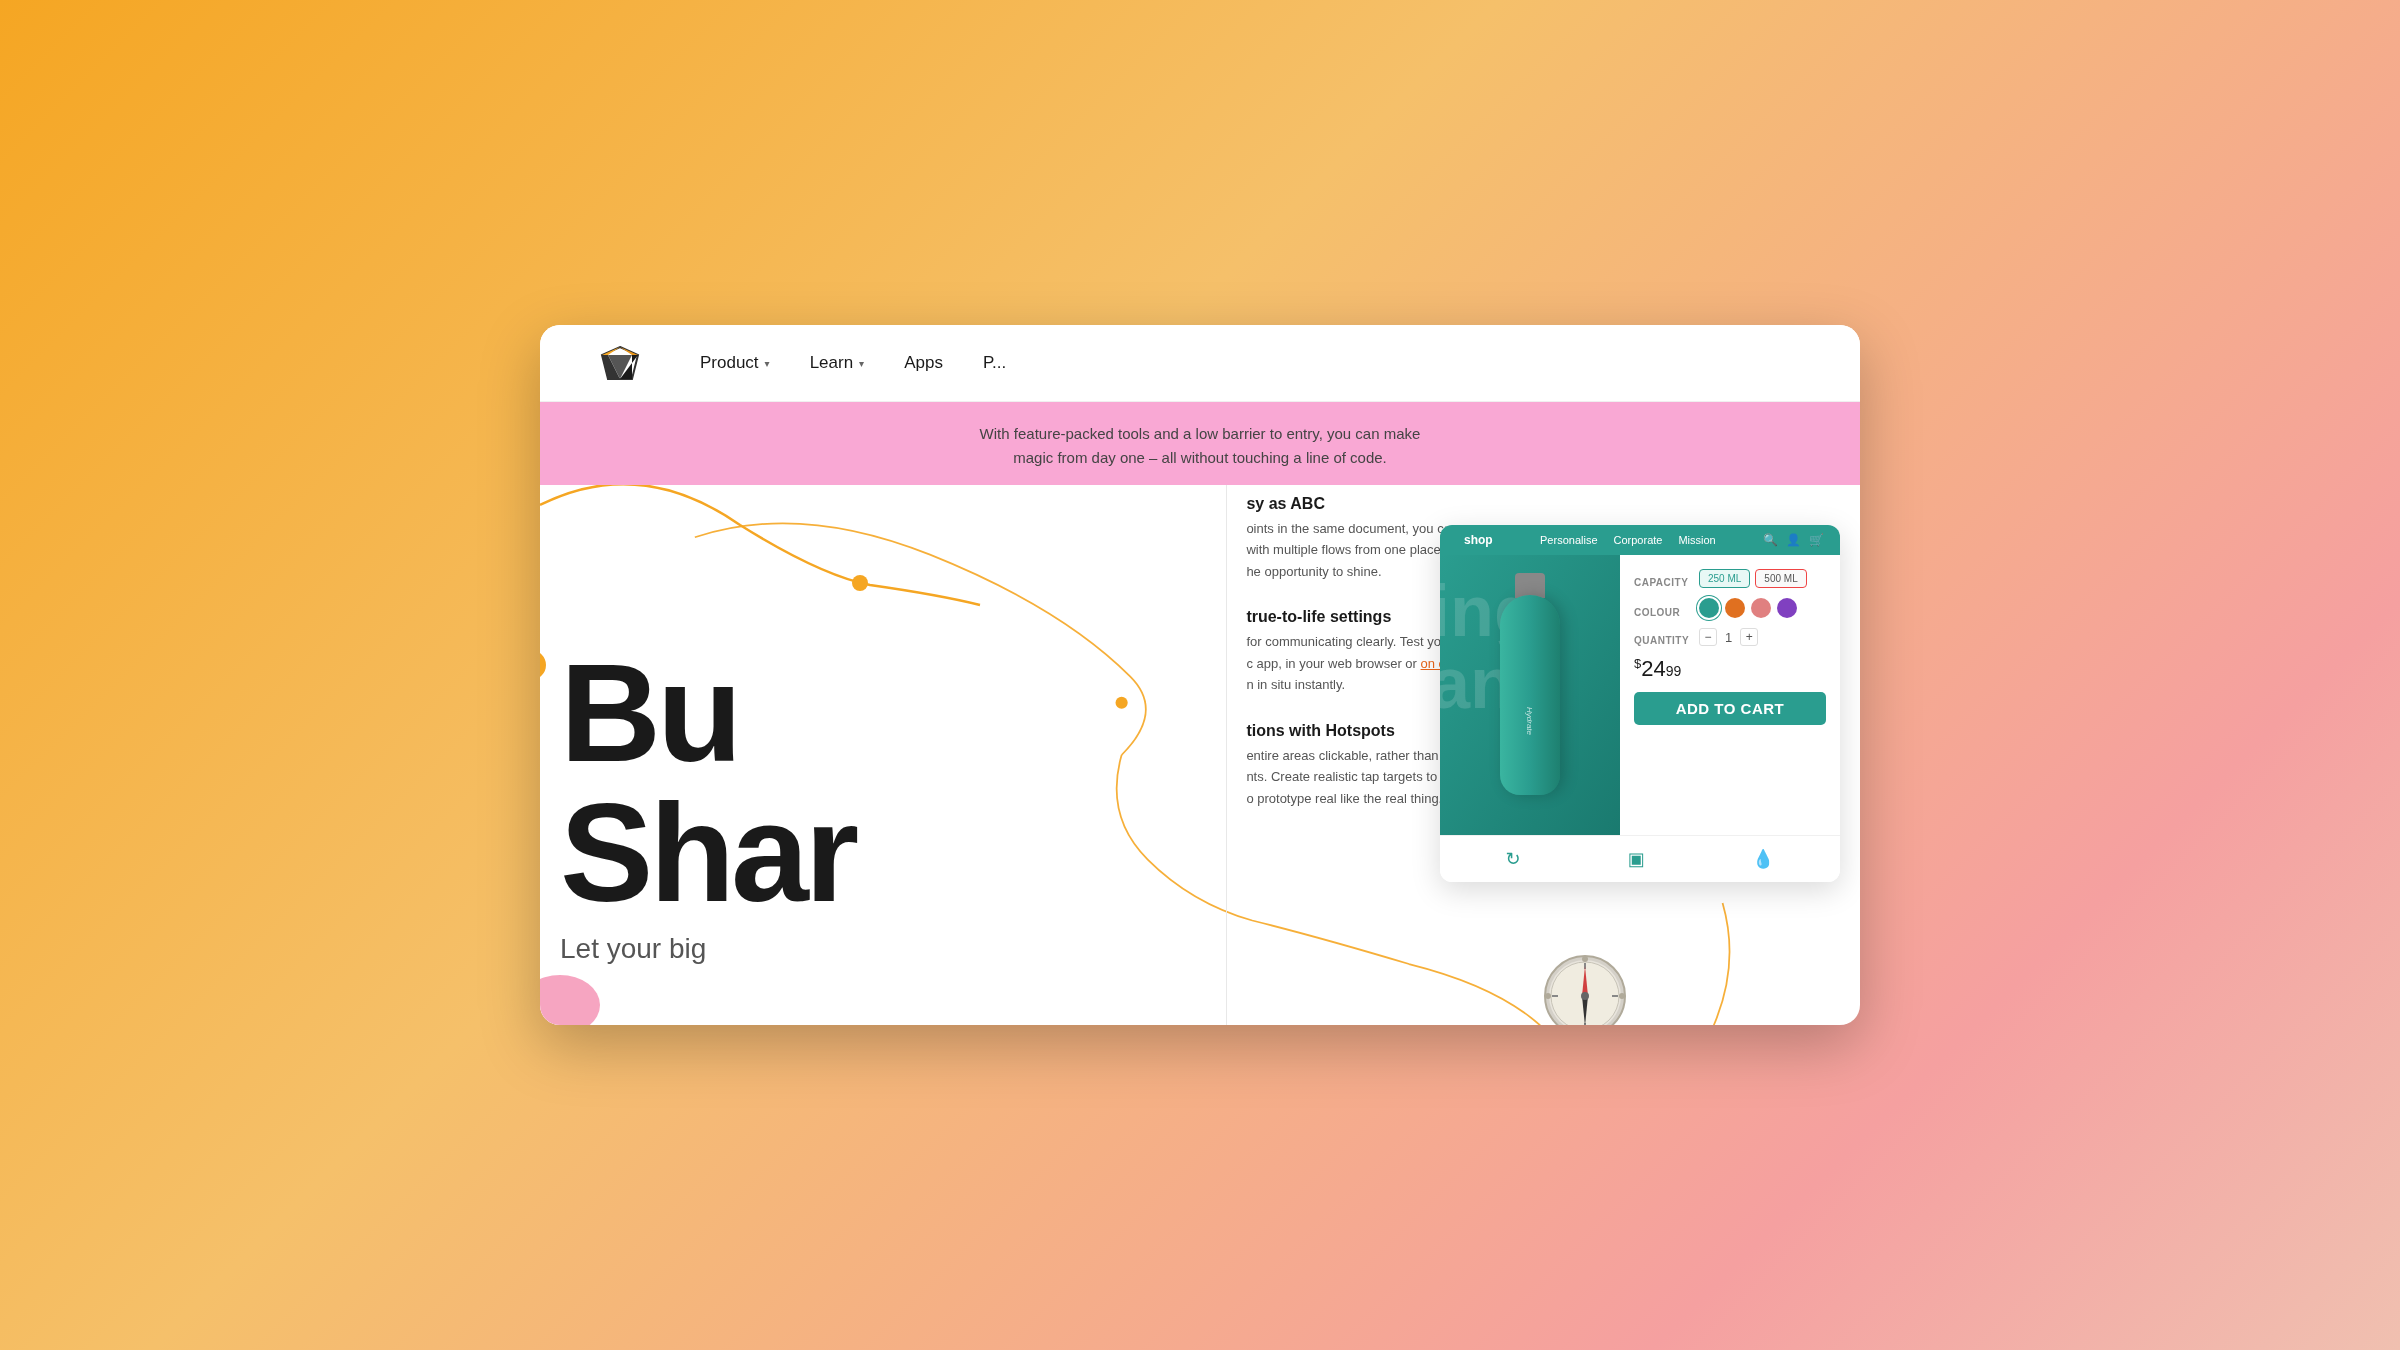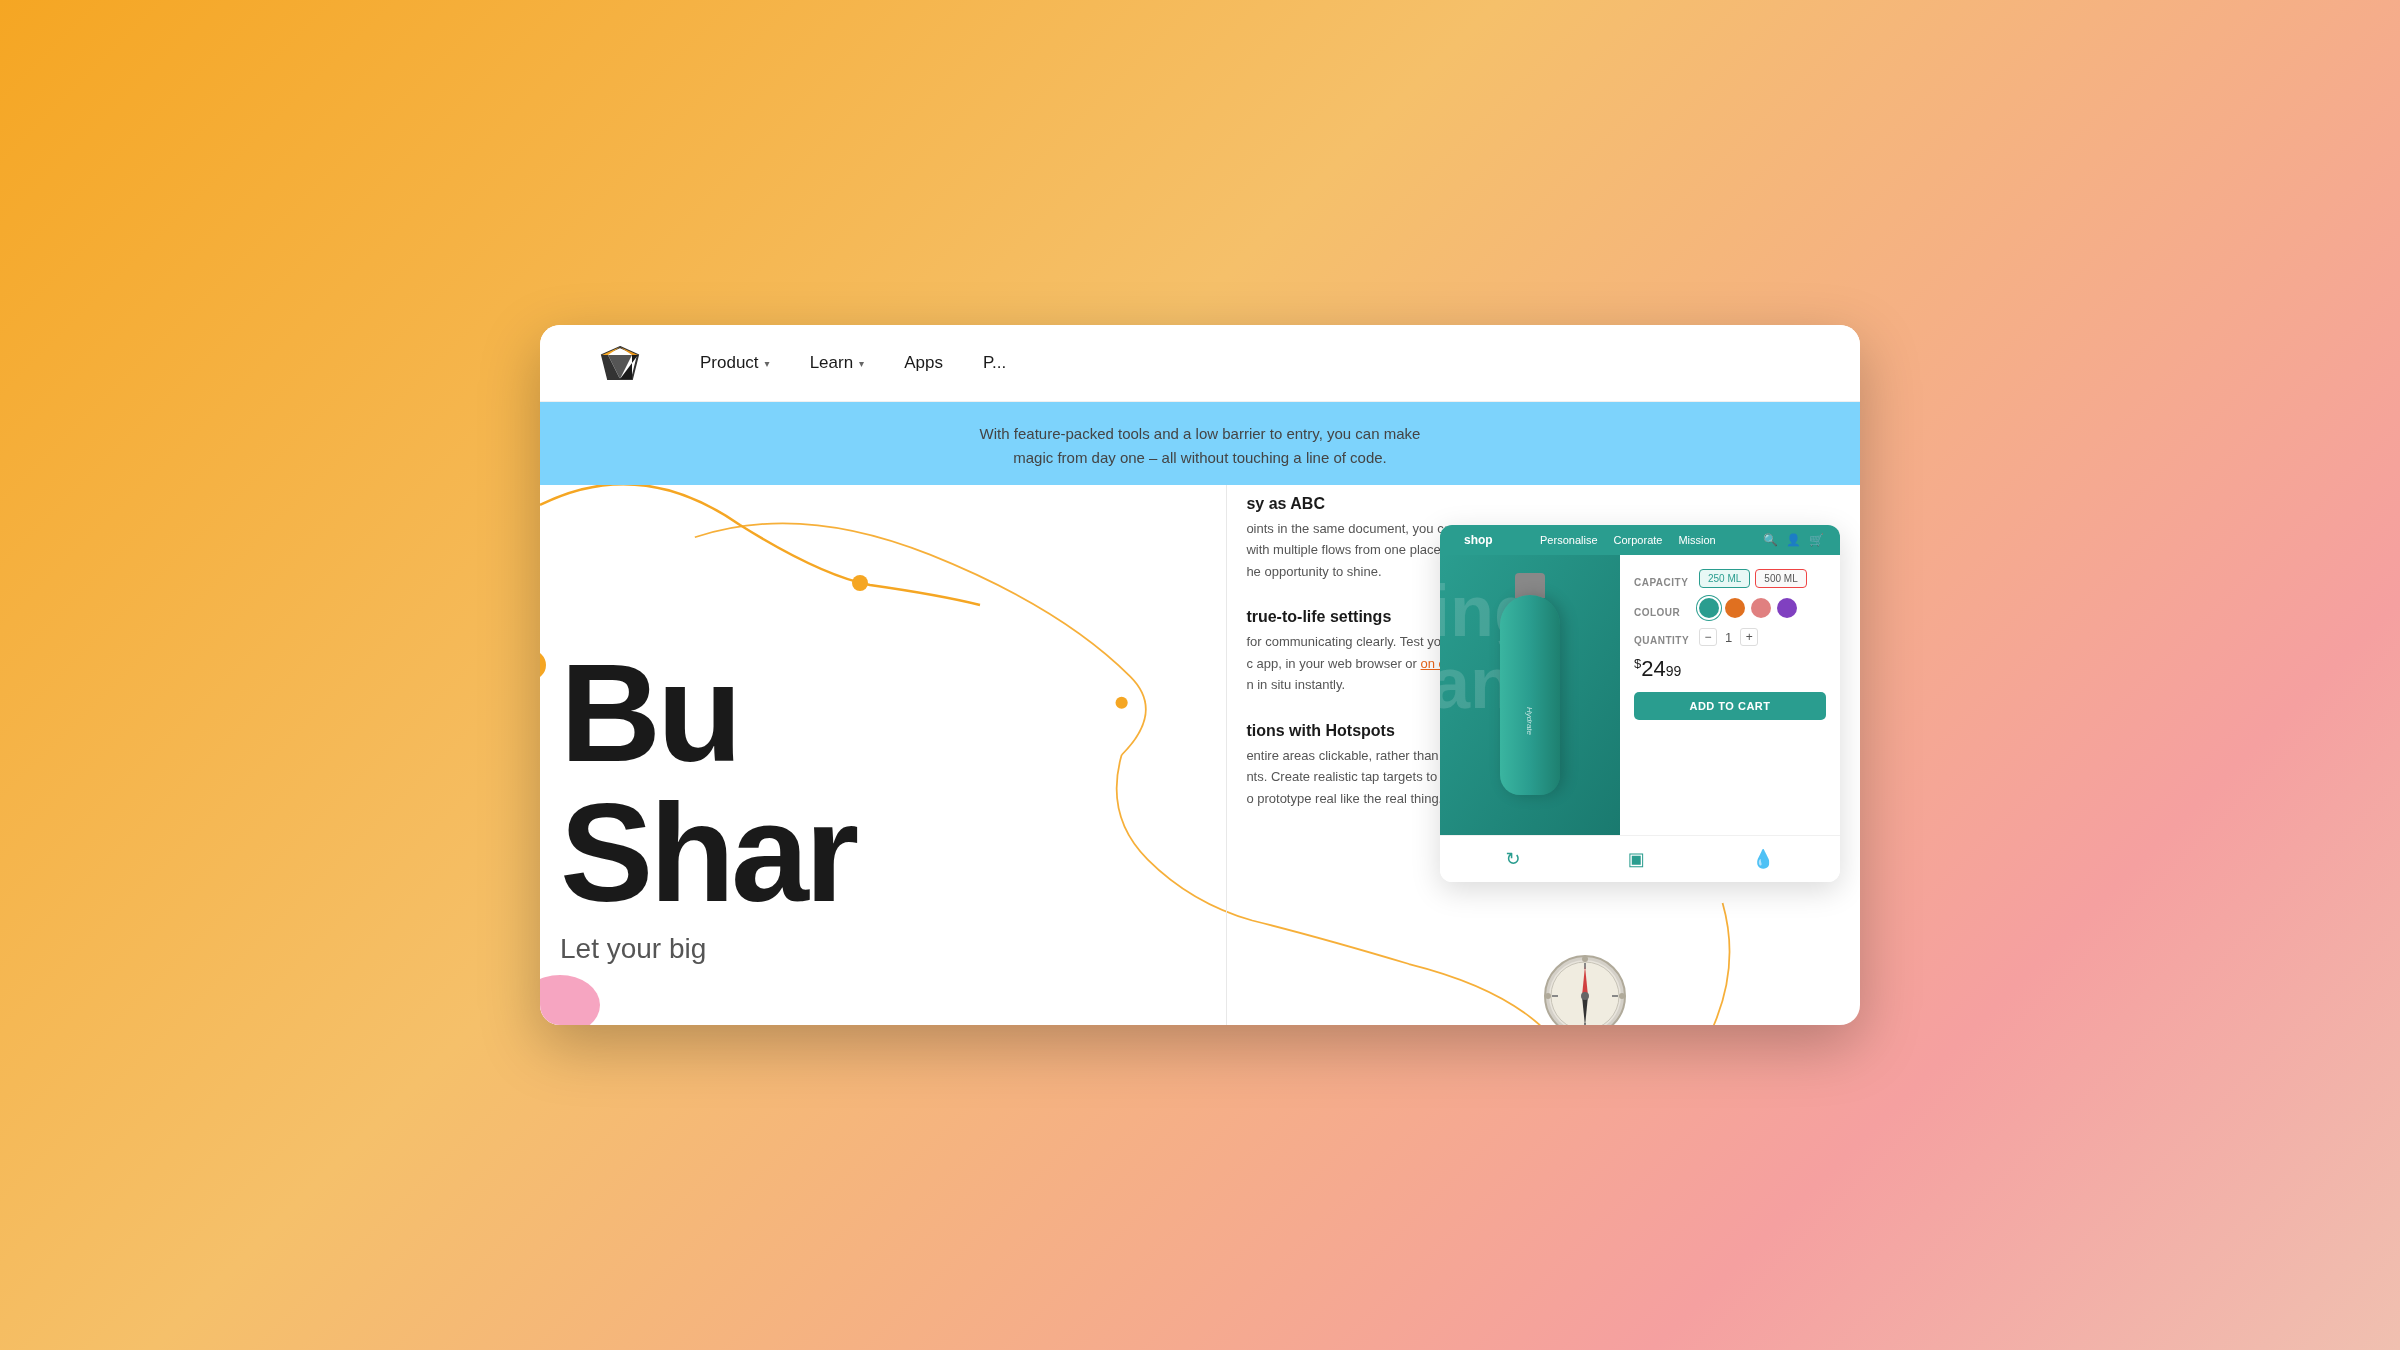--- a/index.html
+++ b/index.html
@@ -118,21 +118,21 @@
       gap: 0;
     }
 
     
     .top-tagline {
       text-align: center;
       padding: 20px 40px 15px;
       font-size: 15px;
       color: #444;
       line-height: 1.6;
-      background: #7dd3fc;
+      background: #f9a8d4;
     }
 
     
     .play-btn {
       width: 30px;
       height: 30px;
       background: #f5a623;
       border-radius: 50%;
       display: flex;
       align-items: center;
@@ -339,21 +339,21 @@
     .price-display .cents {
       font-size: 14px;
     }
 
     .add-cart-btn {
       background: #2a9d8f;
       color: white;
       border: none;
       padding: 8px 15px;
       border-radius: 5px;
-      font-size: 11px;
+      font-size: 15px;
       font-weight: 600;
       text-transform: uppercase;
       letter-spacing: 0.5px;
       cursor: pointer;
       width: 100%;
     }
 
     .preview-card-footer {
       background: white;
       padding: 12px;

